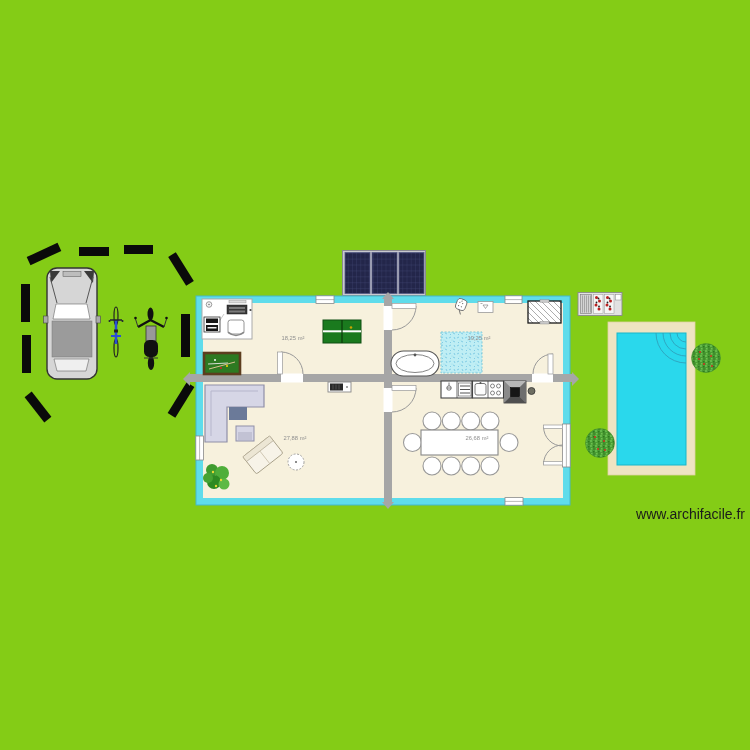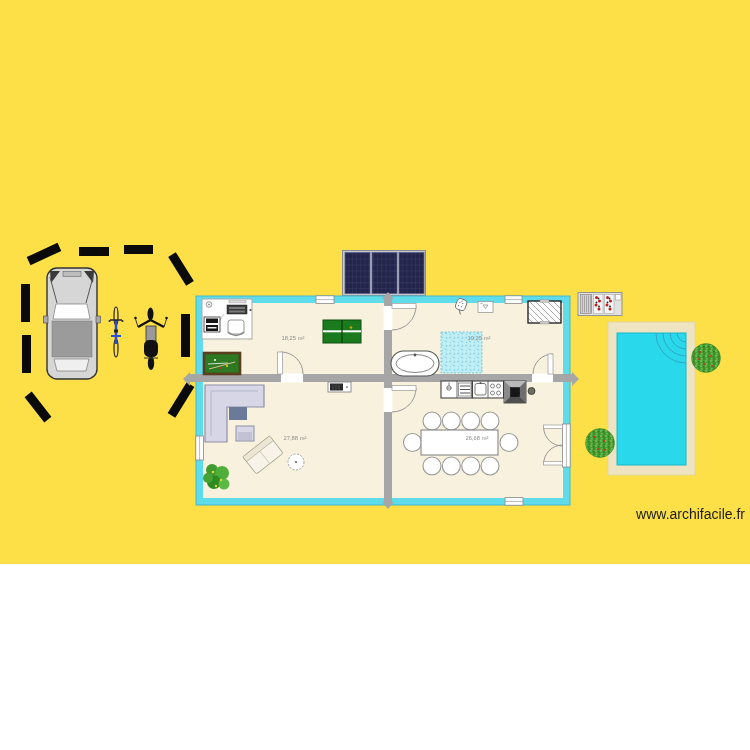--- a/index.html
+++ b/index.html
@@ -1,16 +1,16 @@
 <!DOCTYPE html>
 <html><head>
 <meta charset="utf-8">
 <style>
   html,body{margin:0;padding:0;background:#fff;}
-  .canvas{position:relative;width:750px;height:564px;background:#fde047;overflow:hidden;
+  .canvas{position:relative;width:750px;height:750px;background:#84cc16;overflow:hidden;
           font-family:"Liberation Sans",sans-serif;}
   svg text{font-family:"Liberation Sans",sans-serif;}
   .arealabel{font-size:5.8px;fill:#8f8f8f;}
   .wm{font-size:14px;fill:#1b1b1b;}
 </style>
 </head>
 <body>
 
 <div class="canvas">
 <svg width="750" height="750" viewBox="0 0 750 750">

